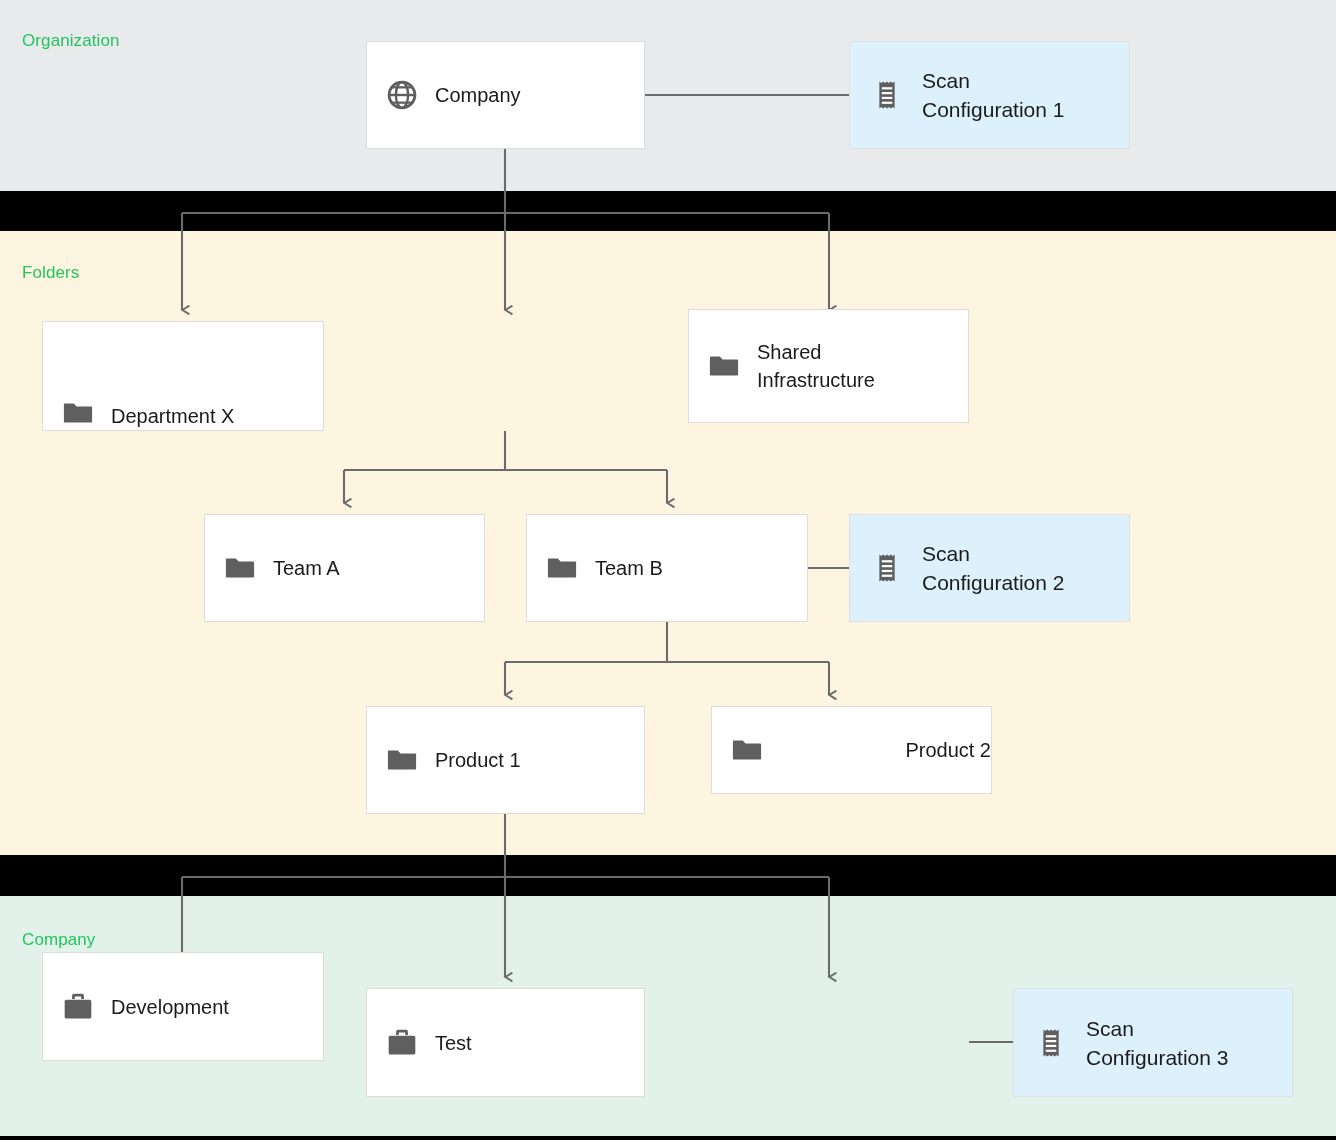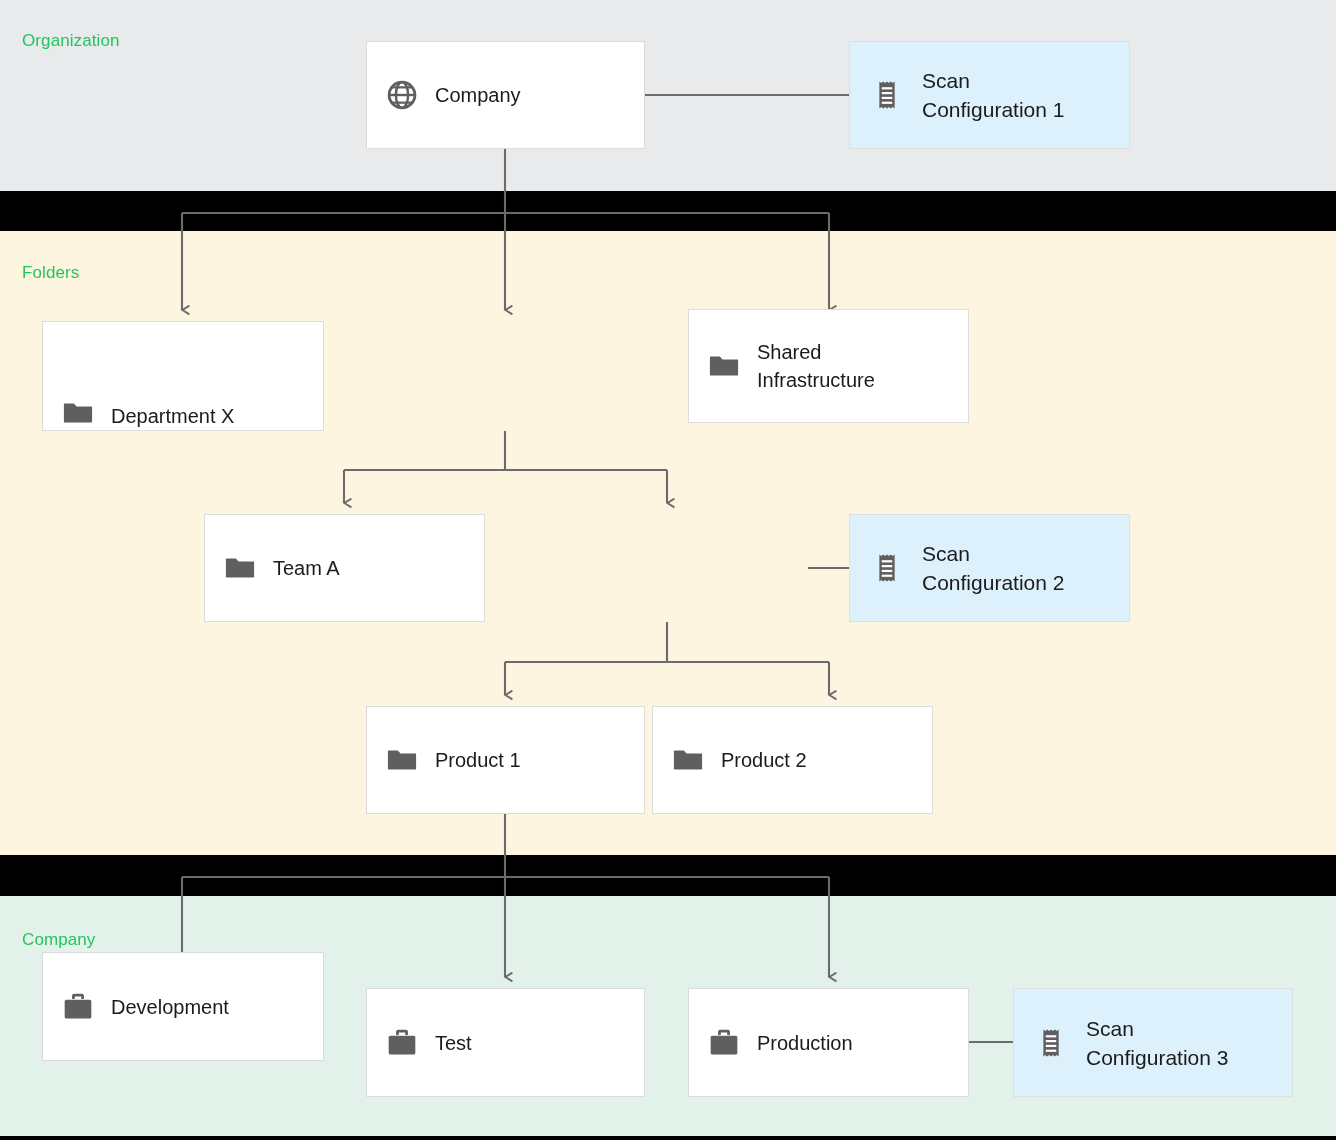--- a/index.html
+++ b/index.html
@@ -178,20 +178,28 @@
 
   <div class="node" style="left:204px; top:514px; width:281px; height:108px;">
     <svg class="ico" viewBox="0 0 24 24">
       <path fill="#5f5f5f" d="M2.6,5.3 h6.4 l2.0,2.1 h10.4 a0.55,0.55 0 0 1 0.55,0.55 v10.2
                               a0.55,0.55 0 0 1 -0.55,0.55 h-18.8 a0.55,0.55 0 0 1 -0.55,-0.55 v-12.3
                               a0.55,0.55 0 0 1 0.55,-0.55 z"></path>
     </svg>
     <span class="lbl">Team A</span>
   </div>
 
+  <div class="node" style="left:526px; top:514px; width:282px; height:108px;">
+    <svg class="ico" viewBox="0 0 24 24">
+      <path fill="#5f5f5f" d="M2.6,5.3 h6.4 l2.0,2.1 h10.4 a0.55,0.55 0 0 1 0.55,0.55 v10.2
+                              a0.55,0.55 0 0 1 -0.55,0.55 h-18.8 a0.55,0.55 0 0 1 -0.55,-0.55 v-12.3
+                              a0.55,0.55 0 0 1 0.55,-0.55 z"></path>
+    </svg>
+    <span class="lbl">Team B</span>
+  </div>
 
   <div class="node scan" style="left:849px; top:514px; width:281px; height:108px;">
     <svg class="ico" viewBox="0 0 24 24">
       <path fill="#5f5f5f" d="M5.2,2.4 L6.55,3.6 L7.9,2.4 L9.25,3.6 L10.6,2.4 L11.95,3.6 L13.3,2.4 L14.65,3.6 L16,2.4
                               L16,21.6 L14.65,20.4 L13.3,21.6 L11.95,20.4 L10.6,21.6 L9.25,20.4 L7.9,21.6 L6.55,20.4 L5.2,21.6 Z"></path>
       <rect x="6.9" y="6.5" width="7.4" height="1.55" fill="#ffffff"></rect>
       <rect x="6.9" y="9.9" width="7.4" height="1.55" fill="#ffffff"></rect>
       <rect x="6.9" y="13.3" width="7.4" height="1.55" fill="#ffffff"></rect>
       <rect x="6.9" y="16.7" width="7.4" height="1.55" fill="#ffffff"></rect>
     </svg>
@@ -201,21 +209,21 @@
 
   <div class="node" style="left:366px; top:706px; width:279px; height:108px;">
     <svg class="ico" viewBox="0 0 24 24">
       <path fill="#5f5f5f" d="M2.6,5.3 h6.4 l2.0,2.1 h10.4 a0.55,0.55 0 0 1 0.55,0.55 v10.2
                               a0.55,0.55 0 0 1 -0.55,0.55 h-18.8 a0.55,0.55 0 0 1 -0.55,-0.55 v-12.3
                               a0.55,0.55 0 0 1 0.55,-0.55 z"></path>
     </svg>
     <span class="lbl">Product 1</span>
   </div>
 
-  <div class="node" style="left:652px; top:706px; width:281px; height:108px;">
+  <div class="node" style="left:711px; top:706px; width:281px; height:88px;justify-content:space-between;">
     <svg class="ico" viewBox="0 0 24 24">
       <path fill="#5f5f5f" d="M2.6,5.3 h6.4 l2.0,2.1 h10.4 a0.55,0.55 0 0 1 0.55,0.55 v10.2
                               a0.55,0.55 0 0 1 -0.55,0.55 h-18.8 a0.55,0.55 0 0 1 -0.55,-0.55 v-12.3
                               a0.55,0.55 0 0 1 0.55,-0.55 z"></path>
     </svg>
     <span class="lbl">Product 2</span>
   </div>
 
   <div class="node" style="left:42px; top:952px; width:282px; height:109px;">
     <svg class="ico" viewBox="0 0 24 24">
@@ -226,27 +234,20 @@
   </div>
 
   <div class="node" style="left:366px; top:988px; width:279px; height:109px;">
     <svg class="ico" viewBox="0 0 24 24">
       <path fill="#5f5f5f" d="M9.3,2.6 h5.4 a1.5,1.5 0 0 1 1.5,1.5 v2.2 h-1.95 v-1.75 h-4.5 v1.75 h-1.95 v-2.2 a1.5,1.5 0 0 1 1.5,-1.5 z"></path>
       <rect x="2.6" y="6.9" width="18.8" height="13.2" rx="1.1" fill="#5f5f5f"></rect>
     </svg>
     <span class="lbl">Test</span>
   </div>
 
-  <div class="node" style="left:688px; top:988px; width:281px; height:109px;">
-    <svg class="ico" viewBox="0 0 24 24">
-      <path fill="#5f5f5f" d="M9.3,2.6 h5.4 a1.5,1.5 0 0 1 1.5,1.5 v2.2 h-1.95 v-1.75 h-4.5 v1.75 h-1.95 v-2.2 a1.5,1.5 0 0 1 1.5,-1.5 z"></path>
-      <rect x="2.6" y="6.9" width="18.8" height="13.2" rx="1.1" fill="#5f5f5f"></rect>
-    </svg>
-    <span class="lbl">Production</span>
-  </div>
 
   <div class="node scan" style="left:1013px; top:988px; width:280px; height:109px;">
     <svg class="ico" viewBox="0 0 24 24">
       <path fill="#5f5f5f" d="M5.2,2.4 L6.55,3.6 L7.9,2.4 L9.25,3.6 L10.6,2.4 L11.95,3.6 L13.3,2.4 L14.65,3.6 L16,2.4
                               L16,21.6 L14.65,20.4 L13.3,21.6 L11.95,20.4 L10.6,21.6 L9.25,20.4 L7.9,21.6 L6.55,20.4 L5.2,21.6 Z"></path>
       <rect x="6.9" y="6.5" width="7.4" height="1.55" fill="#ffffff"></rect>
       <rect x="6.9" y="9.9" width="7.4" height="1.55" fill="#ffffff"></rect>
       <rect x="6.9" y="13.3" width="7.4" height="1.55" fill="#ffffff"></rect>
       <rect x="6.9" y="16.7" width="7.4" height="1.55" fill="#ffffff"></rect>
     </svg>

